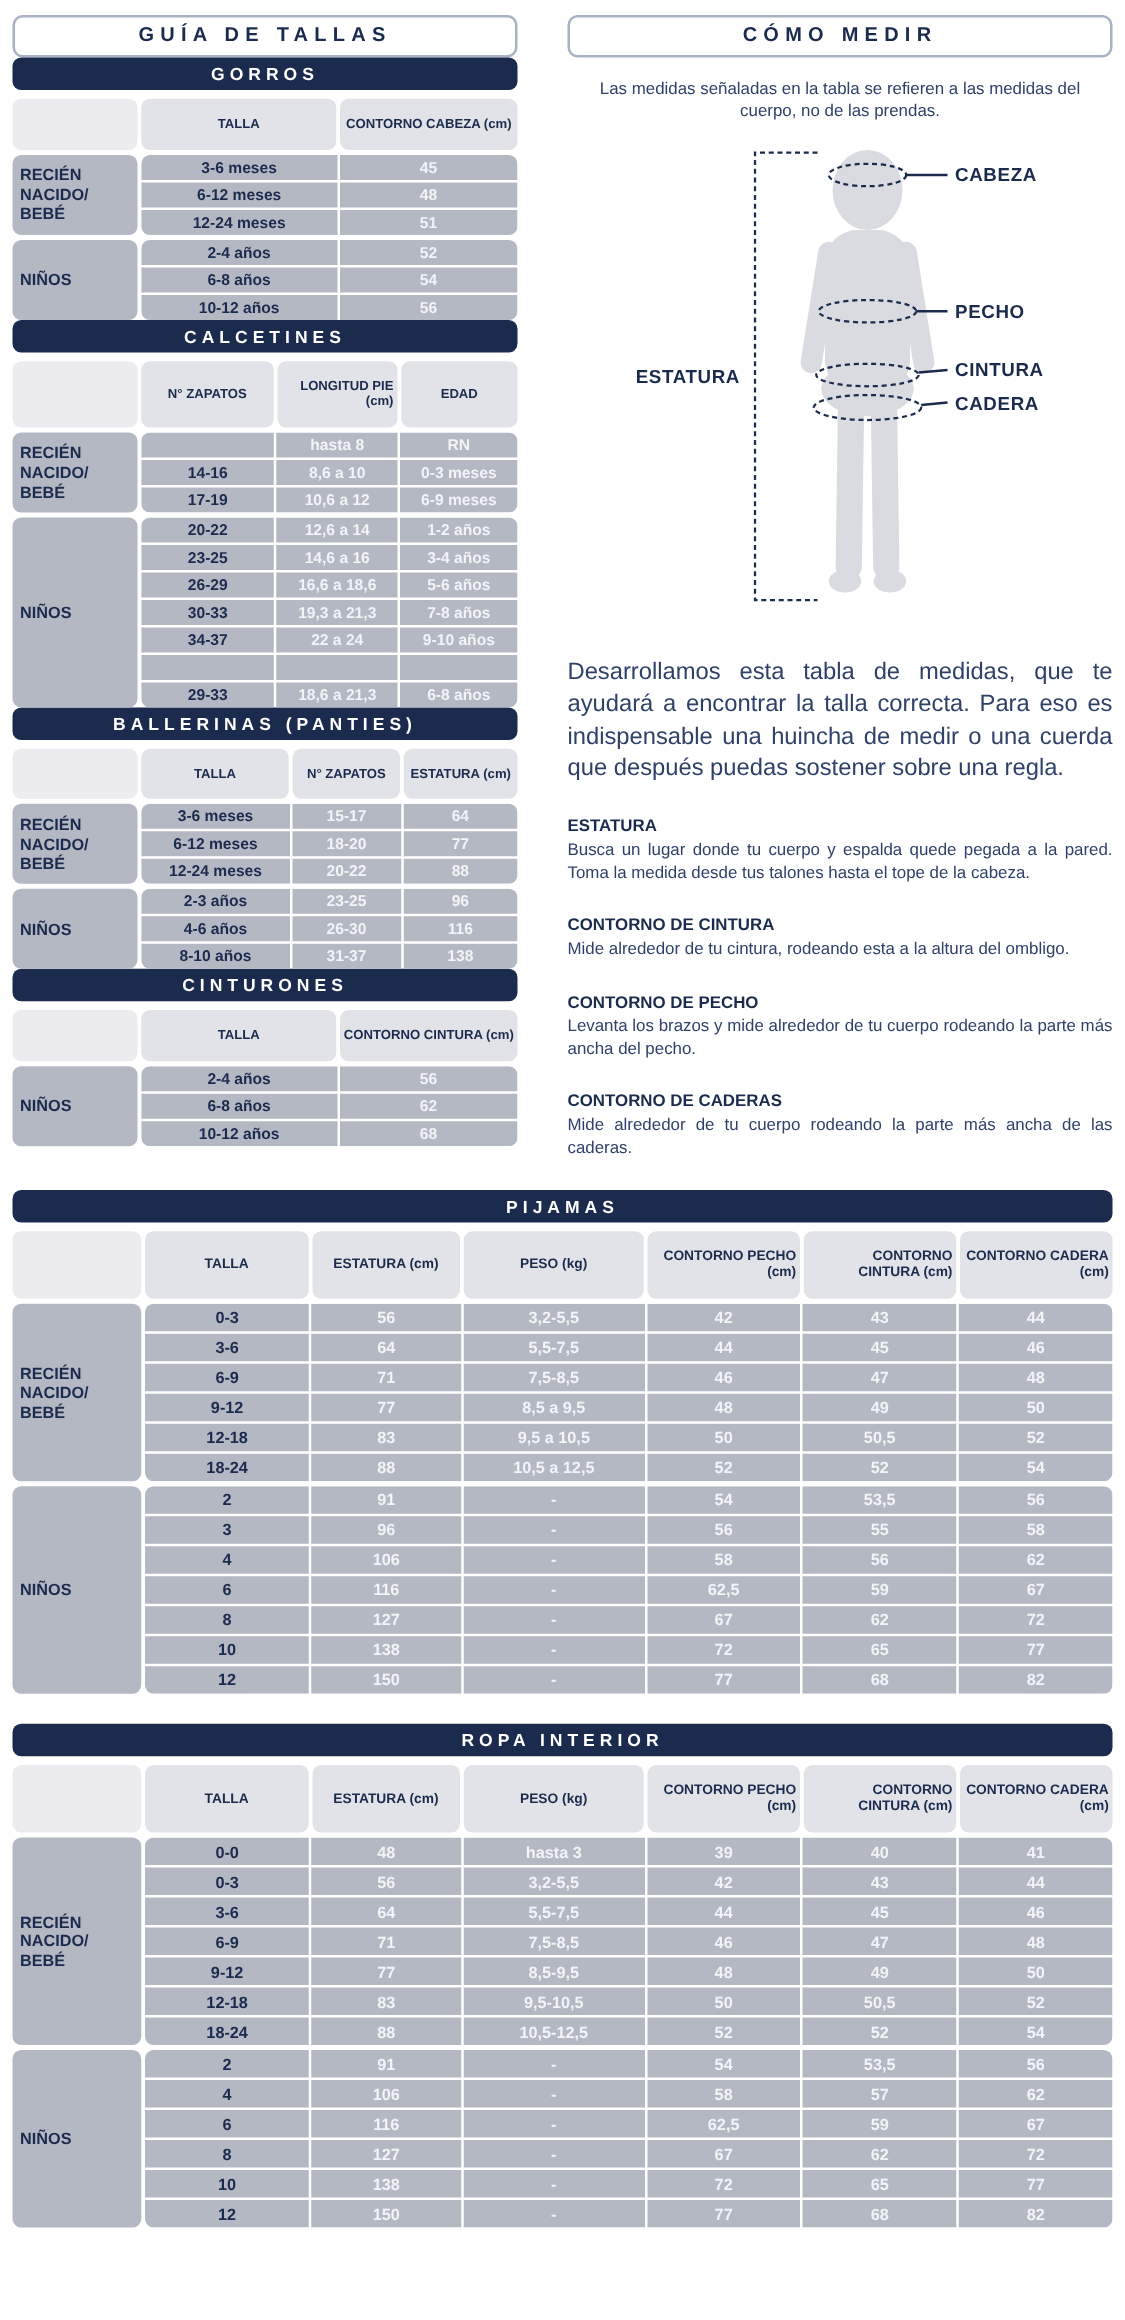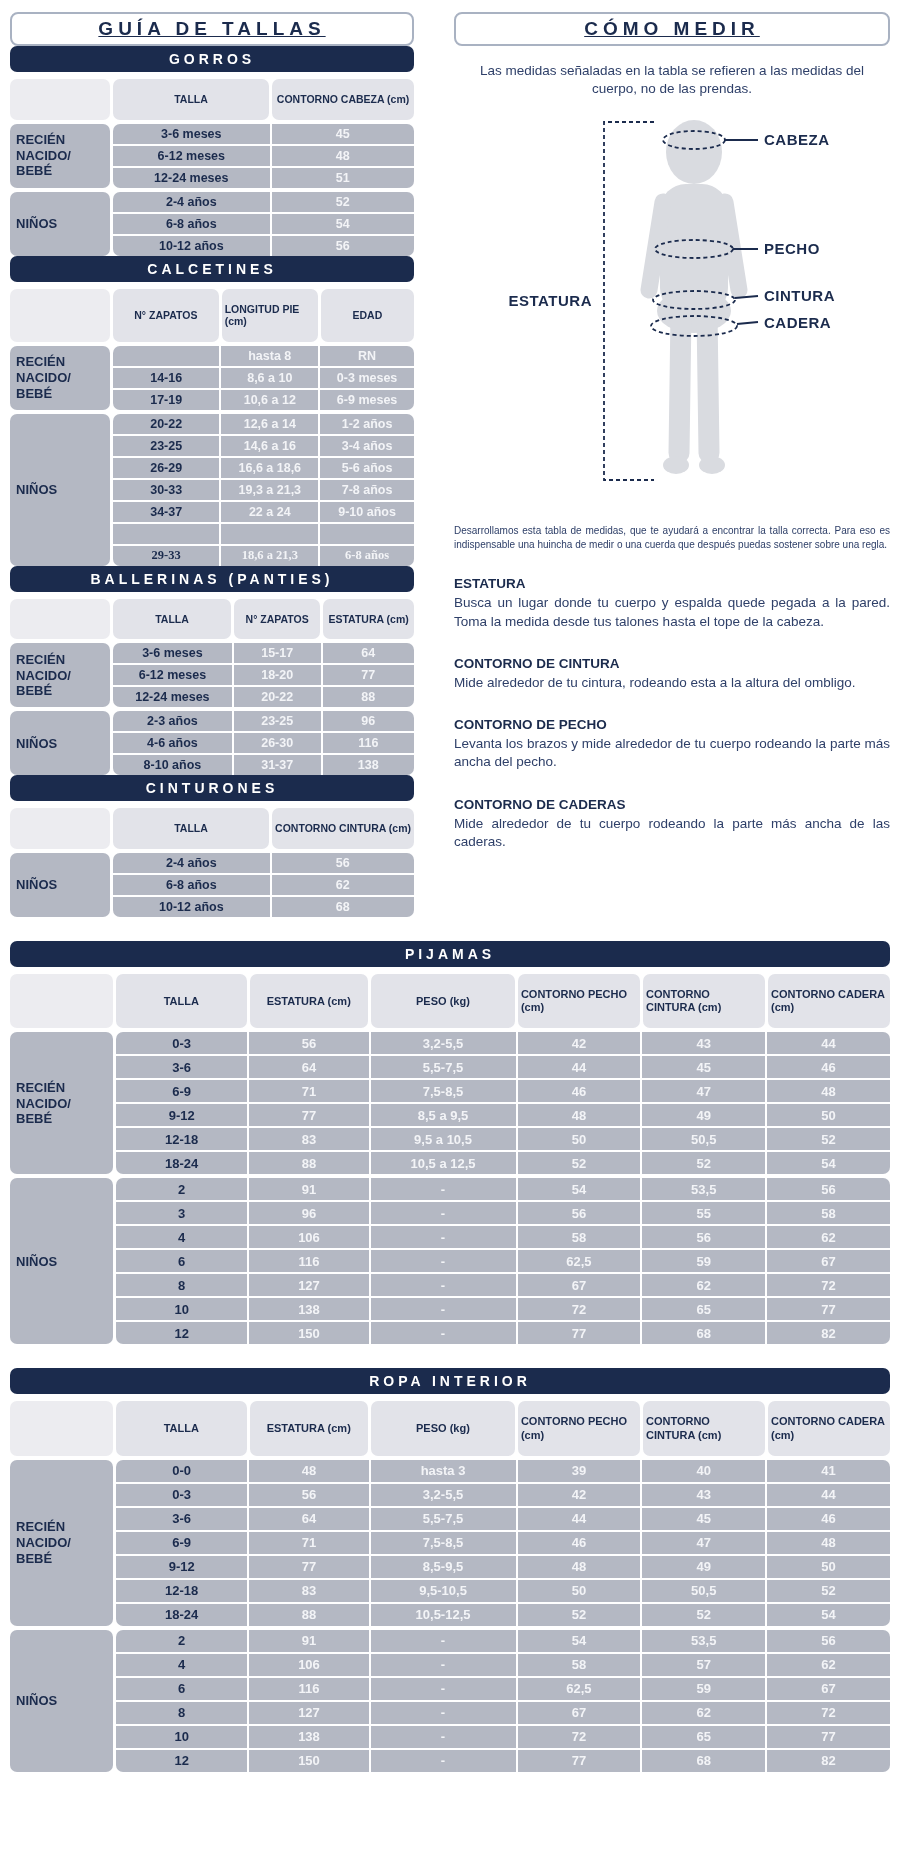--- a/index.html
+++ b/index.html
@@ -12,45 +12,45 @@
     --silhouette:#d9dbe0;
     --boxBorder:#a9b2c2;
   }
   html,body{margin:0;padding:0;background:#ffffff;}
   body{width:900px;font-family:"Liberation Sans",sans-serif;color:var(--text);}
   .page{box-sizing:border-box;width:900px;min-height:1856px;padding:12px 10px 40px 10px;}
   .top-grid{display:grid;grid-template-columns:404px 436px;column-gap:40px;align-items:start;}
 
   
   .title-box{height:30px;border:2px solid var(--boxBorder);border-radius:8px;display:flex;align-items:center;justify-content:center;background:#fff;}
-  .title-box span{color:var(--navy);font-weight:bold;font-size:19px;letter-spacing:5px;text-decoration:underline;}
+  .title-box span{color:var(--navy);font-weight:bold;font-size:16px;letter-spacing:5px;}
 
   
   .bar{height:26px;background:var(--navy);border-radius:7px;display:flex;align-items:center;justify-content:center;color:#fff;font-weight:bold;font-size:14px;letter-spacing:4px;margin-bottom:7px;}
 
   .sg-table{}
   .t-body{display:flex;flex-direction:column;gap:4px;}
   .t-row{display:flex;gap:3px;}
   .t-label{flex:0 0 var(--labelw);background:var(--cell);border-radius:7px;display:flex;align-items:center;color:var(--navy);font-weight:bold;font-size:13px;line-height:1.2;padding:2px 6px;box-sizing:border-box;}
   .t-label-empty{background:var(--headEmpty);min-height:32px;}
   .t-cells{flex:1;display:grid;gap:3px;}
-  .t-hcell{background:var(--headCell);border-radius:7px;color:var(--navy);font-weight:bold;font-size:10.5px;line-height:1.2;display:flex;align-items:center;justify-content:center;text-align:left;min-height:32px;padding:14px 3px;box-sizing:border-box;}
+  .t-hcell{background:var(--headCell);border-radius:7px;color:var(--navy);font-weight:bold;font-size:10.5px;line-height:1.2;display:flex;align-items:center;justify-content:center;text-align:right;min-height:32px;padding:14px 3px;box-sizing:border-box;}
   .t-rows{flex:1;display:flex;flex-direction:column;gap:2px;border-radius:7px;overflow:hidden;}
   .t-r{display:grid;gap:2px;}
   .t-cell{background:var(--cell);color:var(--cellText);font-weight:bold;font-size:12.5px;display:flex;align-items:center;justify-content:center;height:20px;}
   .t-first{color:var(--navy);}
   .t-lg .t-cell{height:22px;font-size:13px;}
   .t-lg .t-hcell{font-size:11px;}
   .full-table{margin-top:24px;}
 
   
   .intro{margin:16px 6px 0 6px;text-align:center;font-size:13.5px;line-height:1.35;font-weight:500;}
   .figure-wrap{margin-top:10px;}
   .consejos-title{margin:6px 0 0 0;text-align:center;color:var(--navy);font-weight:bold;font-size:14px;letter-spacing:4px;}
-  .consejos{margin:12px 0 0 0;text-align:justify;font-size:10px;line-height:1.35;}
+  .consejos{margin:12px 0 0 0;text-align:justify;font-size:19px;line-height:1.35;}
   .tip{margin-top:25px;}
   .tip-title{color:var(--navy);font-weight:bold;font-size:13.5px;margin:0;}
   .tip-text{margin:3px 0 0 0;text-align:justify;font-size:13.5px;line-height:1.35;}
 
   svg text.diag-label{fill:var(--navy);font-weight:bold;font-size:15px;font-family:"Liberation Sans",sans-serif;letter-spacing:0.5px;}
 </style>
 </head>
 <body>
 
 <div class="page">
@@ -165,21 +165,21 @@
                 <div class="t-r" style="grid-template-columns: 1.1fr 1fr 0.97fr;">
                   <div class="t-cell t-first">34-37</div>
                   <div class="t-cell">22 a 24</div>
                   <div class="t-cell">9-10 años</div>
                 </div>
                 <div class="t-r" style="grid-template-columns: 1.1fr 1fr 0.97fr;">
                   <div class="t-cell t-first"></div>
                   <div class="t-cell"></div>
                   <div class="t-cell"></div>
                 </div>
-                <div class="t-r" style="grid-template-columns: 1.1fr 1fr 0.97fr; font-family: Liberation Serif, serif;">
+                <div class="t-r" style="grid-template-columns: 1.1fr 1fr 0.97fr;">
                   <div class="t-cell t-first">29-33</div>
                   <div class="t-cell">18,6 a 21,3</div>
                   <div class="t-cell">6-8 años</div>
                 </div>
               </div>
             </div>
           </div>
       </section>
 
       <section class="sg-table">

